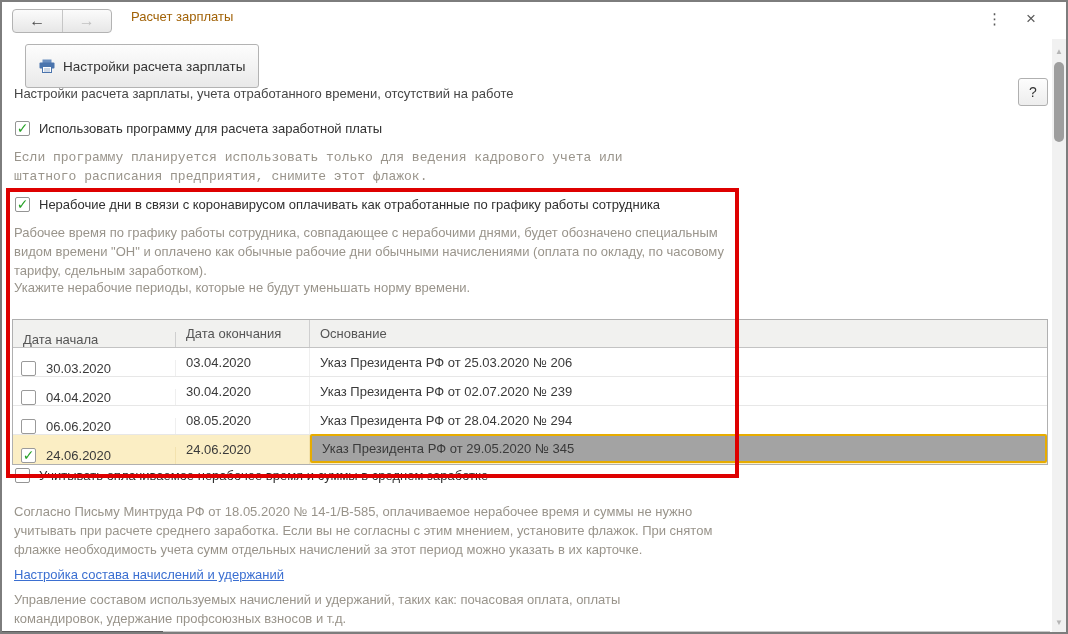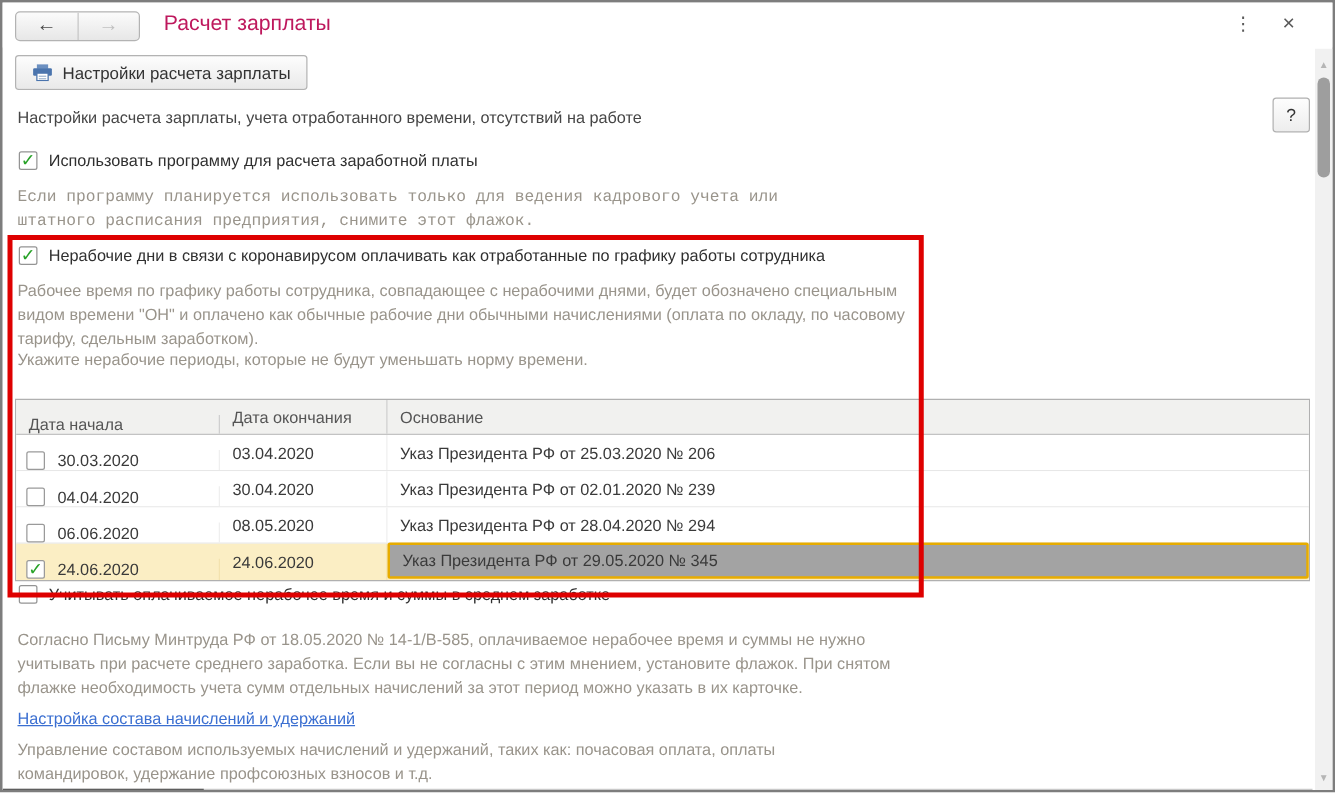--- a/index.html
+++ b/index.html
@@ -14,28 +14,28 @@
   .titlebar { position:absolute; left:0; top:0; right:0; height:36px; background:#fff; }
   .nav-group {
     position:absolute; left:10px; top:7px; width:100px; height:24px;
     display:flex; border:1px solid #b3b3b3; border-radius:4px;
     background:linear-gradient(#fbfbfb,#e7e7e7); overflow:hidden;
   }
   .nav-btn { flex:1; display:flex; align-items:center; justify-content:center;
     border:none; background:transparent; cursor:pointer; font-size:16px; line-height:1; }
   .nav-btn.back { border-right:1px solid #c6c6c6; color:#4a4a4a; }
   .nav-btn.fwd  { color:#c0c0c0; }
-  .title { position:absolute; left:129px; top:7px; font-size:17px; font-weight:400; color:#be185d; }
+  .title { position:absolute; left:129px; top:7px; font-size:13px; font-weight:400; color:#a16207; }
   .titlebar-right { position:absolute; right:26px; top:5px; display:flex; gap:16px; align-items:center; }
   .icon-btn { border:none; background:transparent; cursor:pointer; padding:2px 4px; }
   .more-glyph { font-size:15px; color:#5a5a5a; letter-spacing:0; }
   .close-glyph { font-size:17px; color:#5a5a5a; }
   
   .print-btn {
-    position:absolute; left:10px; top:42px; height:28px;
+    position:absolute; left:23px; top:42px; height:44px;
     display:flex; align-items:center; gap:8px; padding:0 13px;
     border:1px solid #b3b3b3; border-radius:3px;
     background:linear-gradient(#fdfdfd,#e9e9e9); cursor:pointer;
     font-family:inherit; font-size:13.5px; color:#333;
   }
   .printer-wrap { display:inline-flex; }
   .desc { position:absolute; left:12px; top:84px; color:#464646; }
   .help-btn {
     position:absolute; left:1016px; top:76px; width:30px; height:28px;
     border:1px solid #b0b0b0; border-radius:3px;
@@ -172,21 +172,21 @@
     </div>
 
     <div class="g-row">
       <div class="g-cell c1">
         <span class="row-cb">
             <span class="cb-mark"></span>
           </span>
         <span>04.04.2020</span>
       </div>
       <div class="g-cell c2">30.04.2020</div>
-      <div class="g-cell c3">Указ Президента РФ от 02.01.2020 № 239</div>
+      <div class="g-cell c3">Указ Президента РФ от 02.07.2020 № 239</div>
     </div>
 
     <div class="g-row">
       <div class="g-cell c1">
         <span class="row-cb">
             <span class="cb-mark"></span>
           </span>
         <span>06.06.2020</span>
       </div>
       <div class="g-cell c2">08.05.2020</div>

